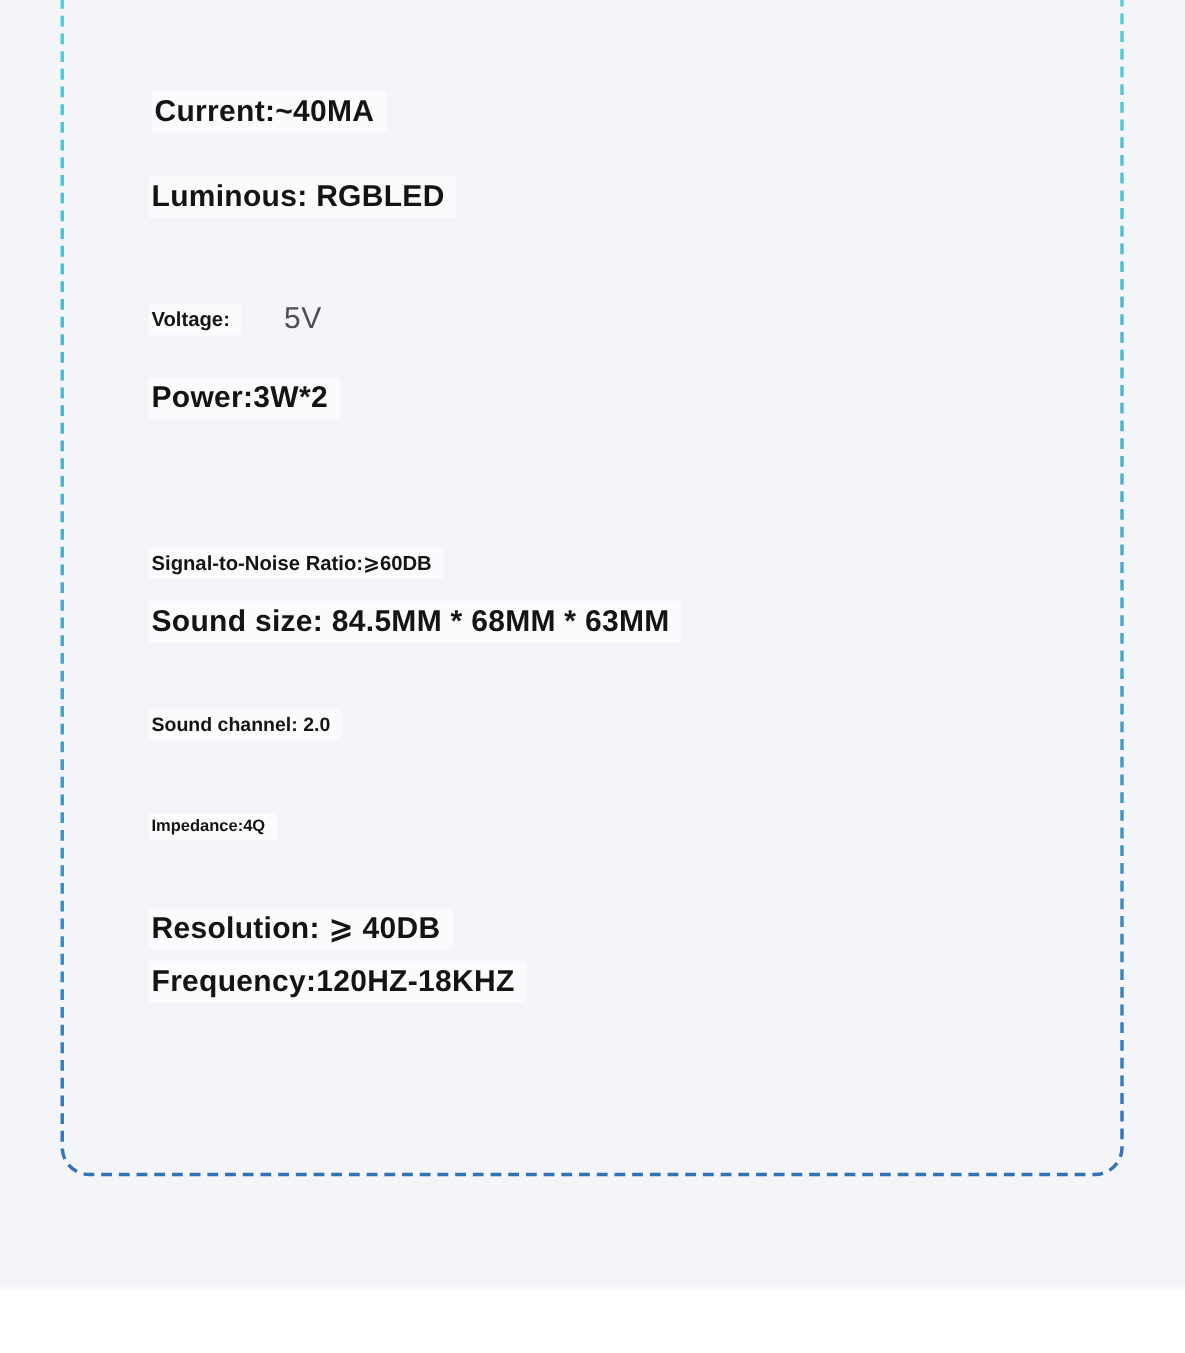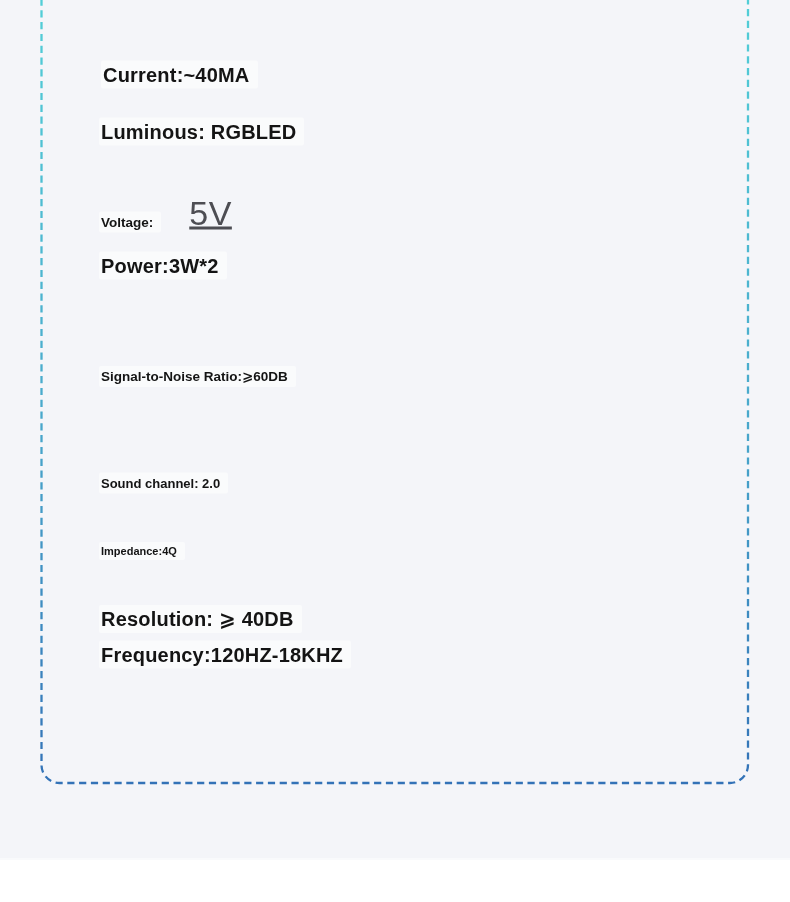--- a/index.html
+++ b/index.html
@@ -31,35 +31,34 @@
   .hl {
     background: rgba(255,255,255,0.55);
     padding: 3px 8px 3px 2px;
     border-radius: 2px;
   }
   .lg  { font-size: 20px; font-weight: bold; letter-spacing: 0.2px; }
   .md  { font-size: 13px; font-weight: bold; }
   .sm  { font-size: 13.5px; font-weight: bold; }
   .l1  { top: 75px;  left: 101px; }
   .l2  { top: 132px; }
-  .l3  { top: 213px; display: flex; align-items: flex-end; }
+  .l3  { top: 213px; display: flex; align-items: center; }
   .l4  { top: 266px; }
   .l5  { top: 356px; margin-top: 20px; }
   .l6  { top: 415px; }
   .l7  { top: 483px; }
   .l8  { top: 551px; }
   .l9  { top: 619px; }
   .l10 { top: 655px; }
   .voltage-value {
-    font-size: 34px;
+    font-size: 20px;
     font-weight: 400;
     color: #4d4d53;
     margin-left: 28px;
     letter-spacing: 0.5px;
-    text-decoration: underline;
   }
   .bottom-strip {
     position: absolute;
     left: 0;
     top: 858px;
     width: 790px;
     height: 44px;
     background: #ffffff;
     border-top: 2px solid #f9fafc;
   }
@@ -94,20 +93,23 @@
   </div>
 
   <div class="line l4 lg">
     <span class="hl">Power:3W*2</span>
   </div>
 
   <div class="line l5 sm">
     <span class="hl">Signal-to-Noise Ratio:⩾60DB</span>
   </div>
 
+  <div class="line l6 lg">
+    <span class="hl">Sound size: 84.5MM * 68MM * 63MM</span>
+  </div>
 
   <div class="line l7 md">
     <span class="hl">Sound channel: 2.0</span>
   </div>
 
   <div class="line l8 sm" style="font-size:11px;">
     <span class="hl">Impedance:4Q</span>
   </div>
 
   <div class="line l9 lg">

